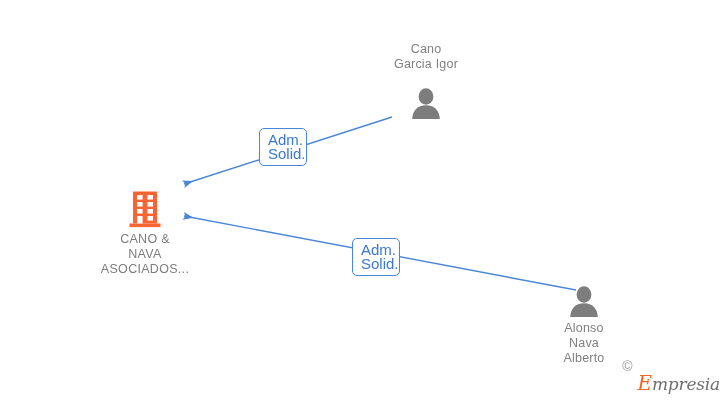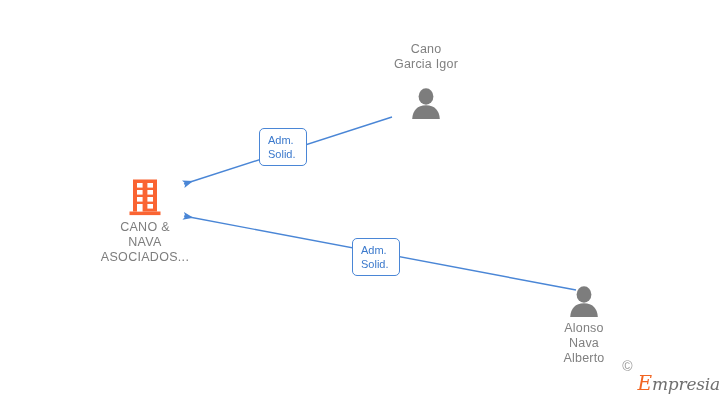--- a/index.html
+++ b/index.html
@@ -45,21 +45,21 @@
   .company-label {
     color: #7d7d7d;
     font-size: 12.5px;
     line-height: 15px;
     letter-spacing: 0.3px;
   }
 
   
   #node-company {
     left: 88px;
-    top: 178px;
+    top: 190px;
     width: 114px;
   }
   .building-icon {
     width: 34px;
     height: 38px;
     display: block;
   }
 
   
   #node-person-cano {
@@ -81,21 +81,21 @@
   }
 
   
   .edge-label {
     position: absolute;
     box-sizing: border-box;
     border: 1px solid #4a86d6;
     border-radius: 5px;
     background: #ffffff;
     color: #3b79cc;
-    font-size: 11px;
+    font-size: 15px;
     line-height: 14px;
     padding: 4px 22px 4px 8px;
     text-align: center;
     white-space: pre-line;
   }
   #edge-label-1 { left: 259px; top: 128px; width: 48px; }
   #edge-label-2 { left: 352px; top: 238px; width: 48px; }
 
   
   #watermark {

